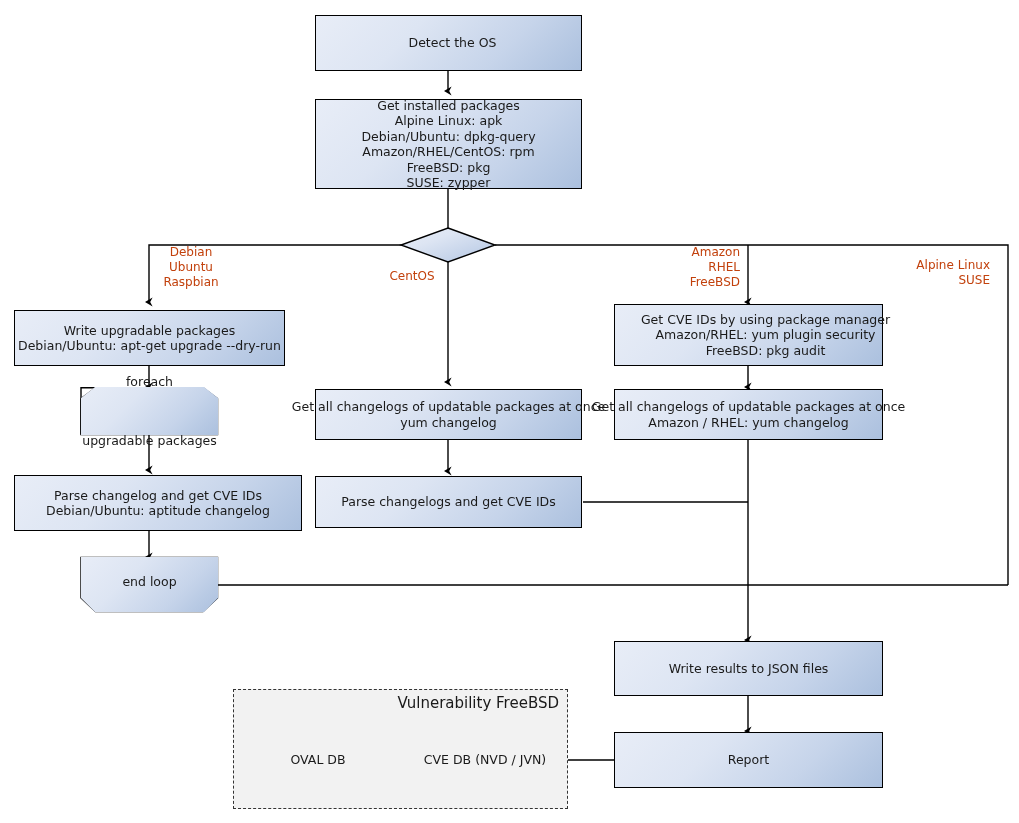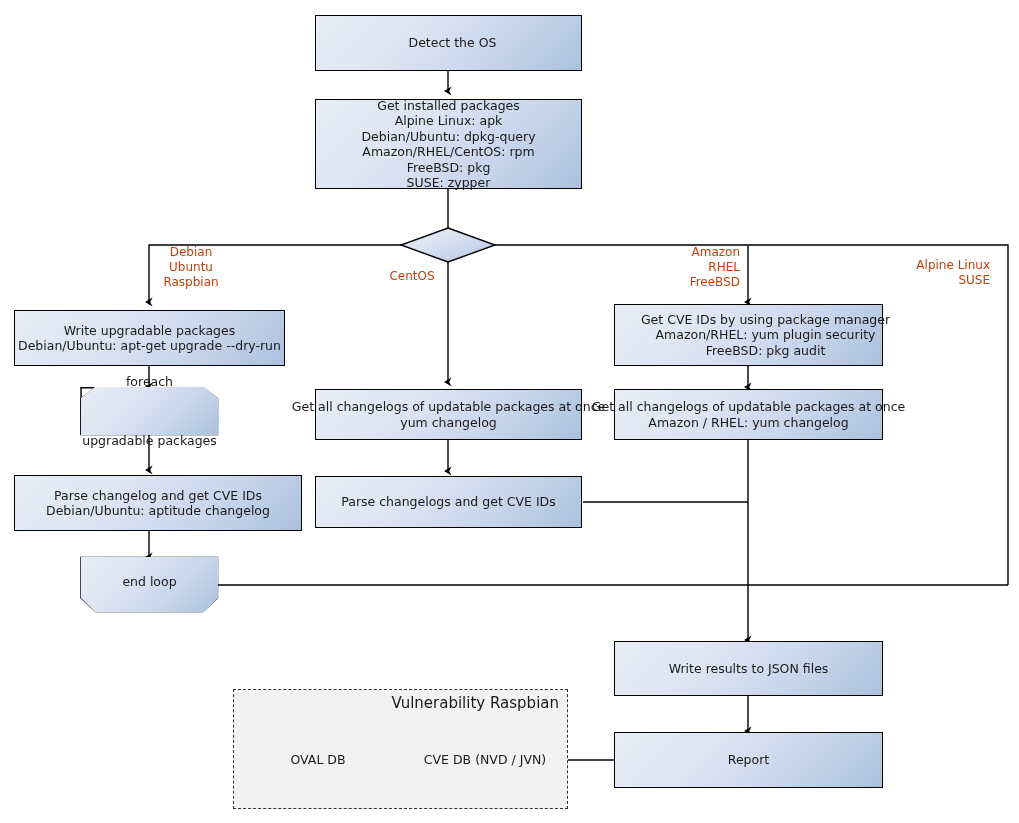--- a/index.html
+++ b/index.html
@@ -262,20 +262,20 @@
 
   <div class="node box" style="left:614px; top:641px; width:269px; height:55px;">
     <span class="label">Write results to JSON files</span>
   </div>
 
   <div class="node box" style="left:614px; top:732px; width:269px; height:56px;">
     <span class="label">Report</span>
   </div>
 
   <div class="group-box" style="left:233px; top:689px; width:335px; height:120px;">
-    <div class="group-title">Vulnerability Raspbian</div>
+    <div class="group-title">Vulnerability FreeBSD</div>
   </div>
 
   <div class="cyl-label" style="left:250px; top:752px; width:136px;">OVAL DB</div>
 
   <div class="cyl-label" style="left:417px; top:752px; width:136px;">CVE DB (NVD / JVN)</div>
 
 </div>
 
 </body></html>

